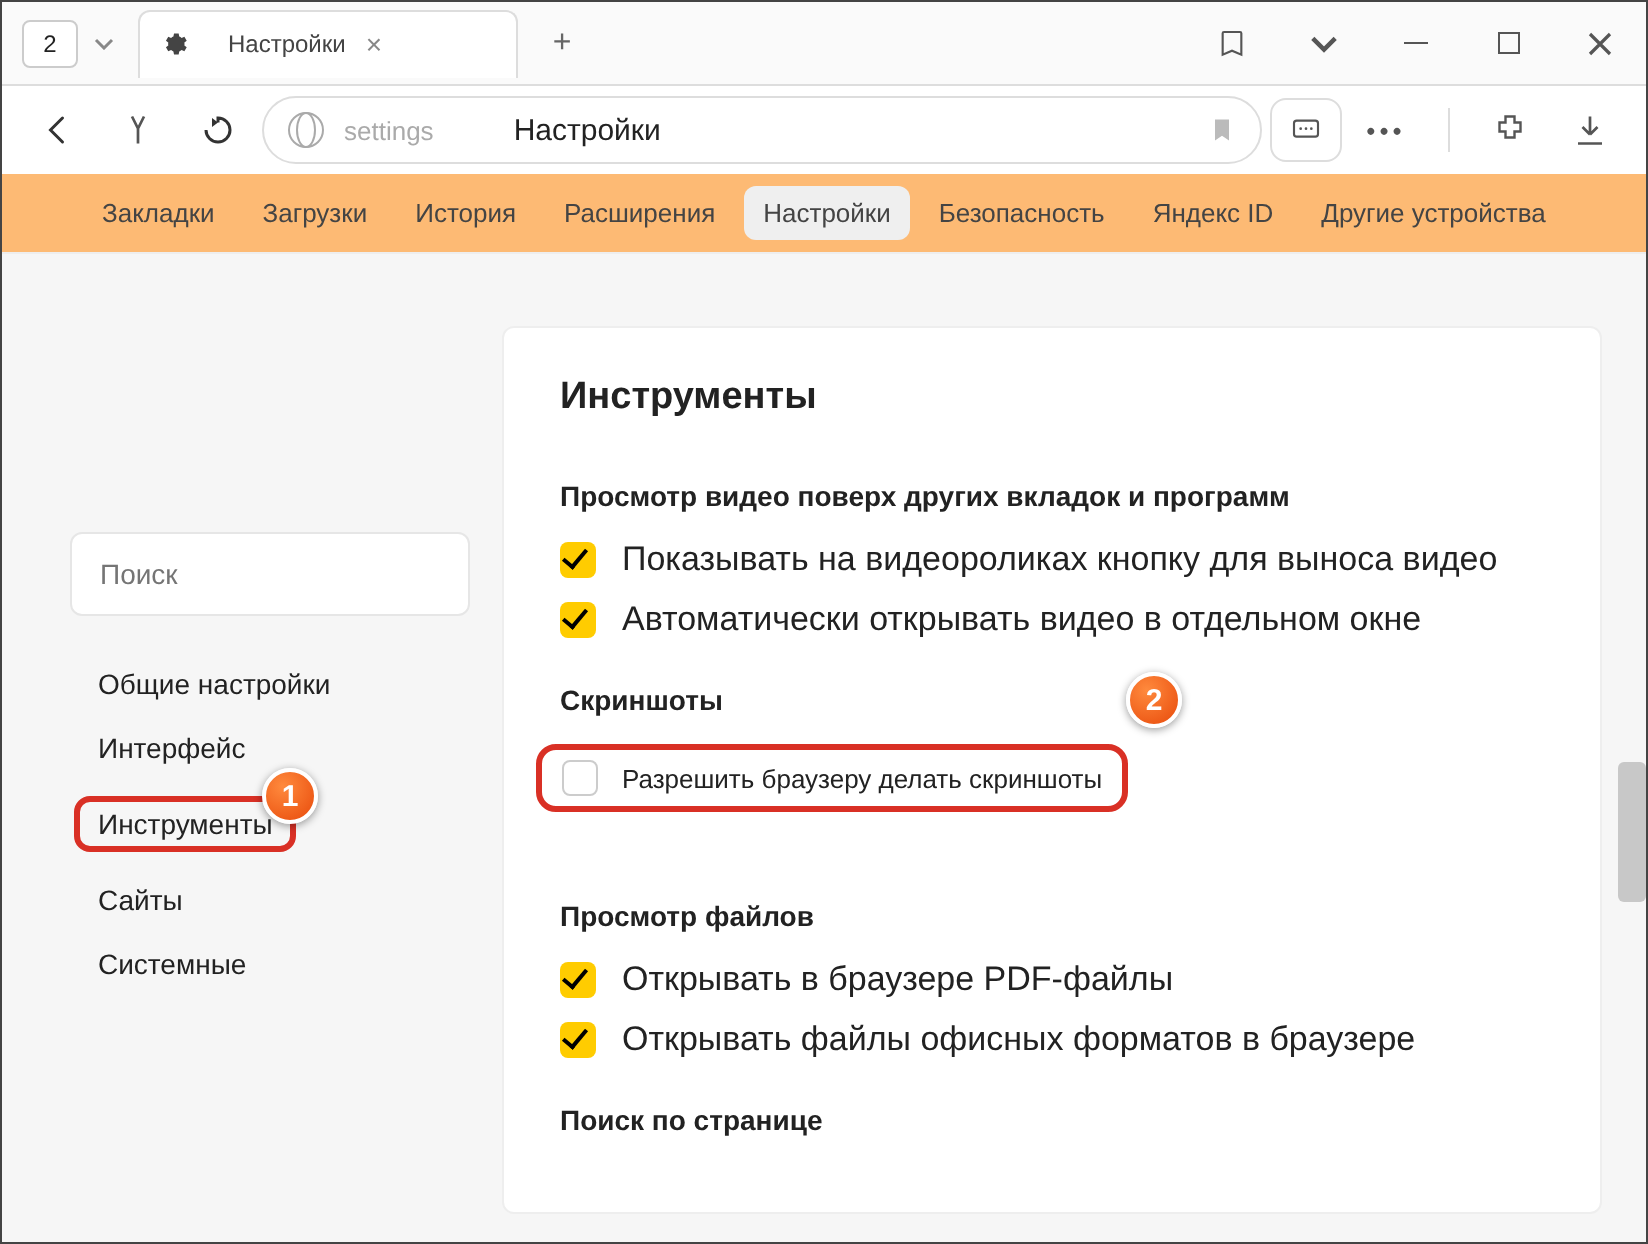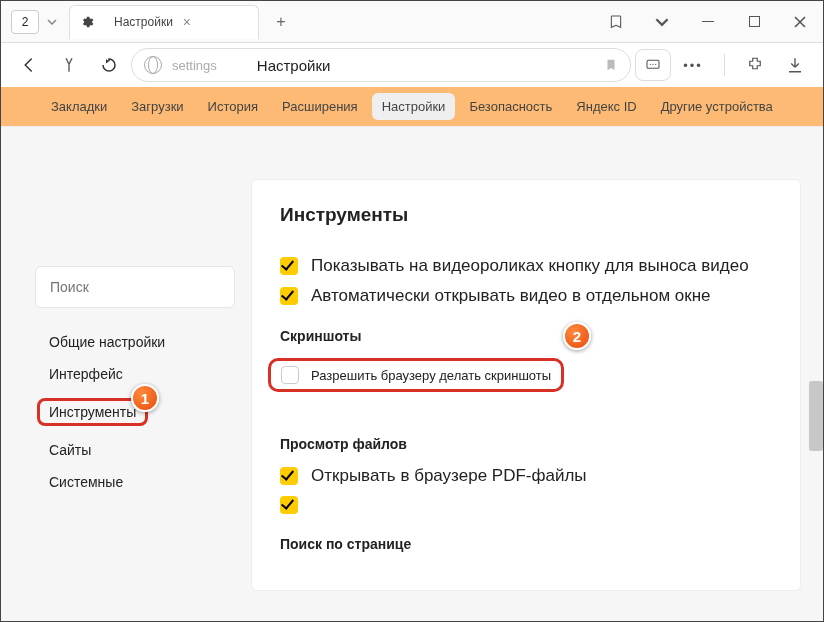--- a/index.html
+++ b/index.html
@@ -189,20 +189,21 @@
           <div class="badge" style="right:62px;top:-14px;">1</div>
         </div>
         <div class="side-item">Сайты</div>
         <div class="side-item">Системные</div>
       </div>
     </div>
 
     <div class="main">
       <h1>Инструменты</h1>
 
+      <div class="section-title">Просмотр видео поверх других вкладок и программ</div>
       <div class="row">
         <span class="chk on"></span>
         <span>Показывать на видеороликах кнопку для выноса видео</span>
       </div>
       <div class="row">
         <span class="chk on"></span>
         <span>Автоматически открывать видео в отдельном окне</span>
       </div>
 
       <div class="section-title">Скриншоты</div>
@@ -214,20 +215,21 @@
         <div class="badge" style="left:283px;top:-36px;">2</div>
       </div>
 
       <div class="section-title">Просмотр файлов</div>
       <div class="row">
         <span class="chk on"></span>
         <span>Открывать в браузере PDF-файлы</span>
       </div>
       <div class="row">
         <span class="chk on"></span>
+        <span>Открывать файлы офисных форматов в браузере</span>
       </div>
 
       <div class="section-title">Поиск по странице</div>
     </div>
   </div>
 
   <div class="scrollthumb"></div>
 
 </div>
 

